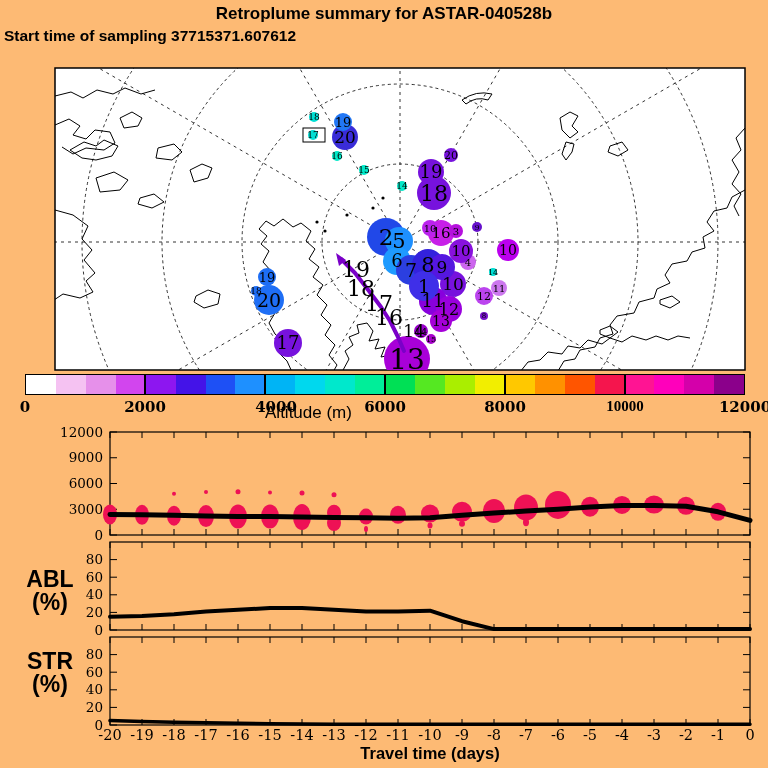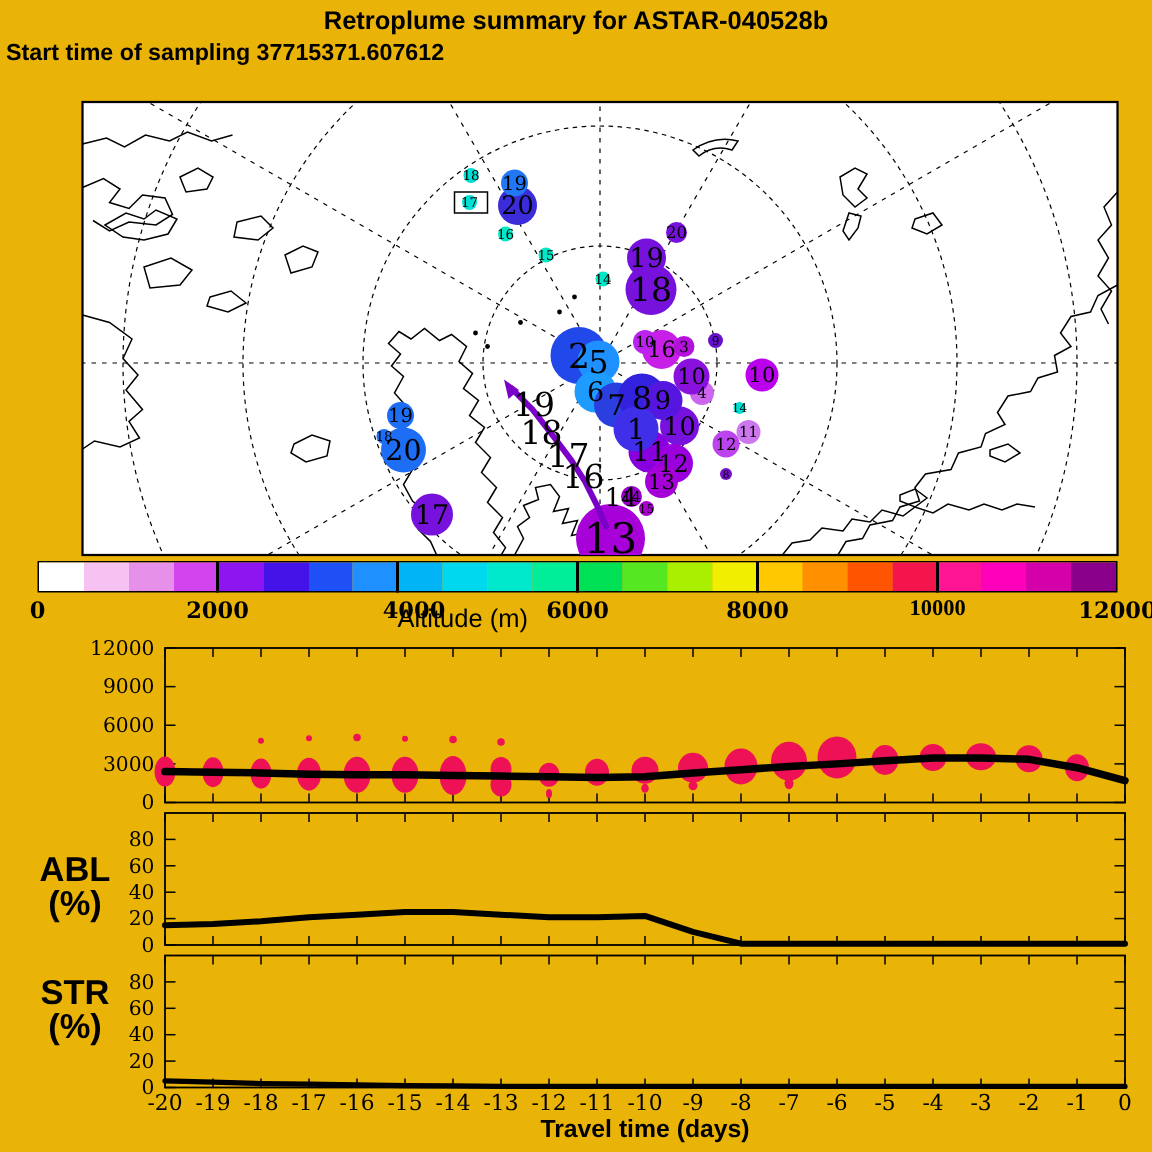--- a/index.html
+++ b/index.html
@@ -1,16 +1,16 @@
 <!DOCTYPE html>
 <html><head>
 <meta charset="utf-8">
 <style>
   html,body{margin:0;padding:0;background:#fff;}
-  .page{position:relative;width:768px;height:768px;background:#eab308;overflow:hidden;
+  .page{position:relative;width:768px;height:768px;background:#fdba74;overflow:hidden;
         font-family:"Liberation Sans",sans-serif;}
   .t1{position:absolute;top:4px;left:0;width:768px;text-align:center;
       font-size:17px;font-weight:bold;letter-spacing:0px;}
   .t2row{position:absolute;top:27px;left:4px;width:760px;display:flex;
          justify-content:space-between;font-size:15.5px;font-weight:bold;}
   .t3{position:absolute;top:47px;left:0;width:768px;text-align:center;
       font-size:15px;font-weight:bold;}
   svg{position:absolute;left:0;top:0;}
   .cbar{position:absolute;left:25px;top:374px;width:720px;height:21px;
         display:flex;border:1.5px solid #000;box-sizing:border-box;}

